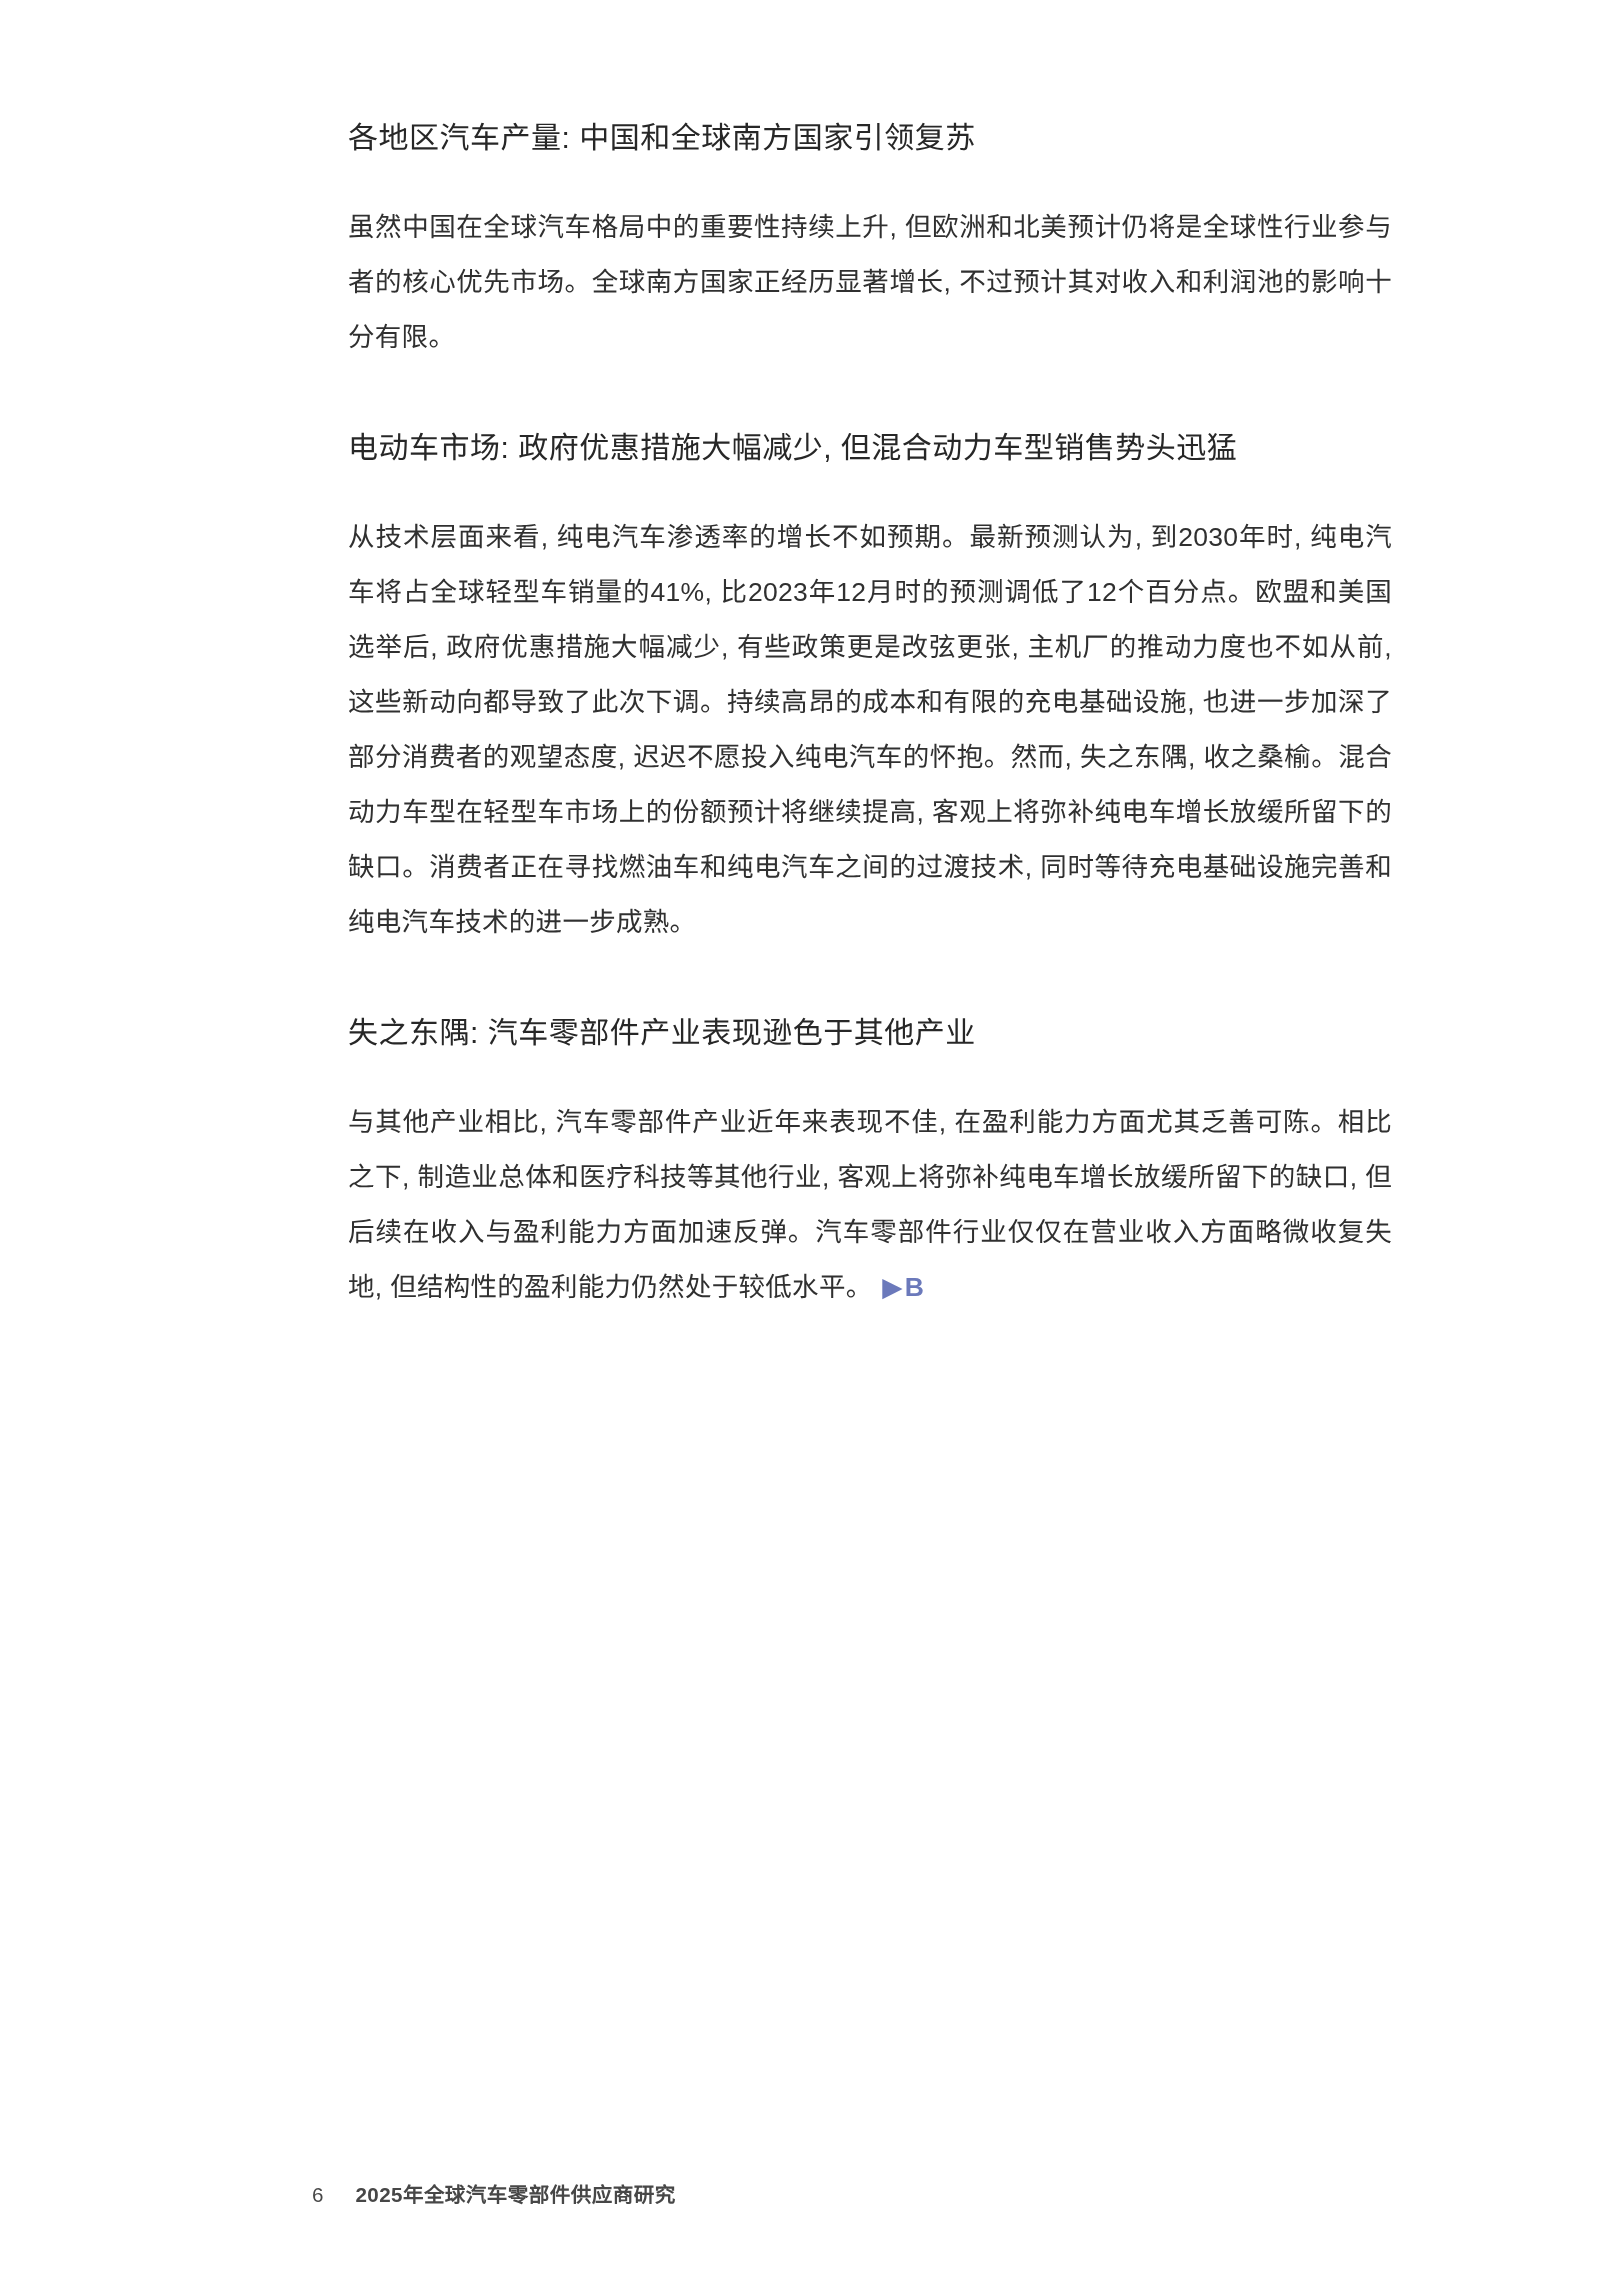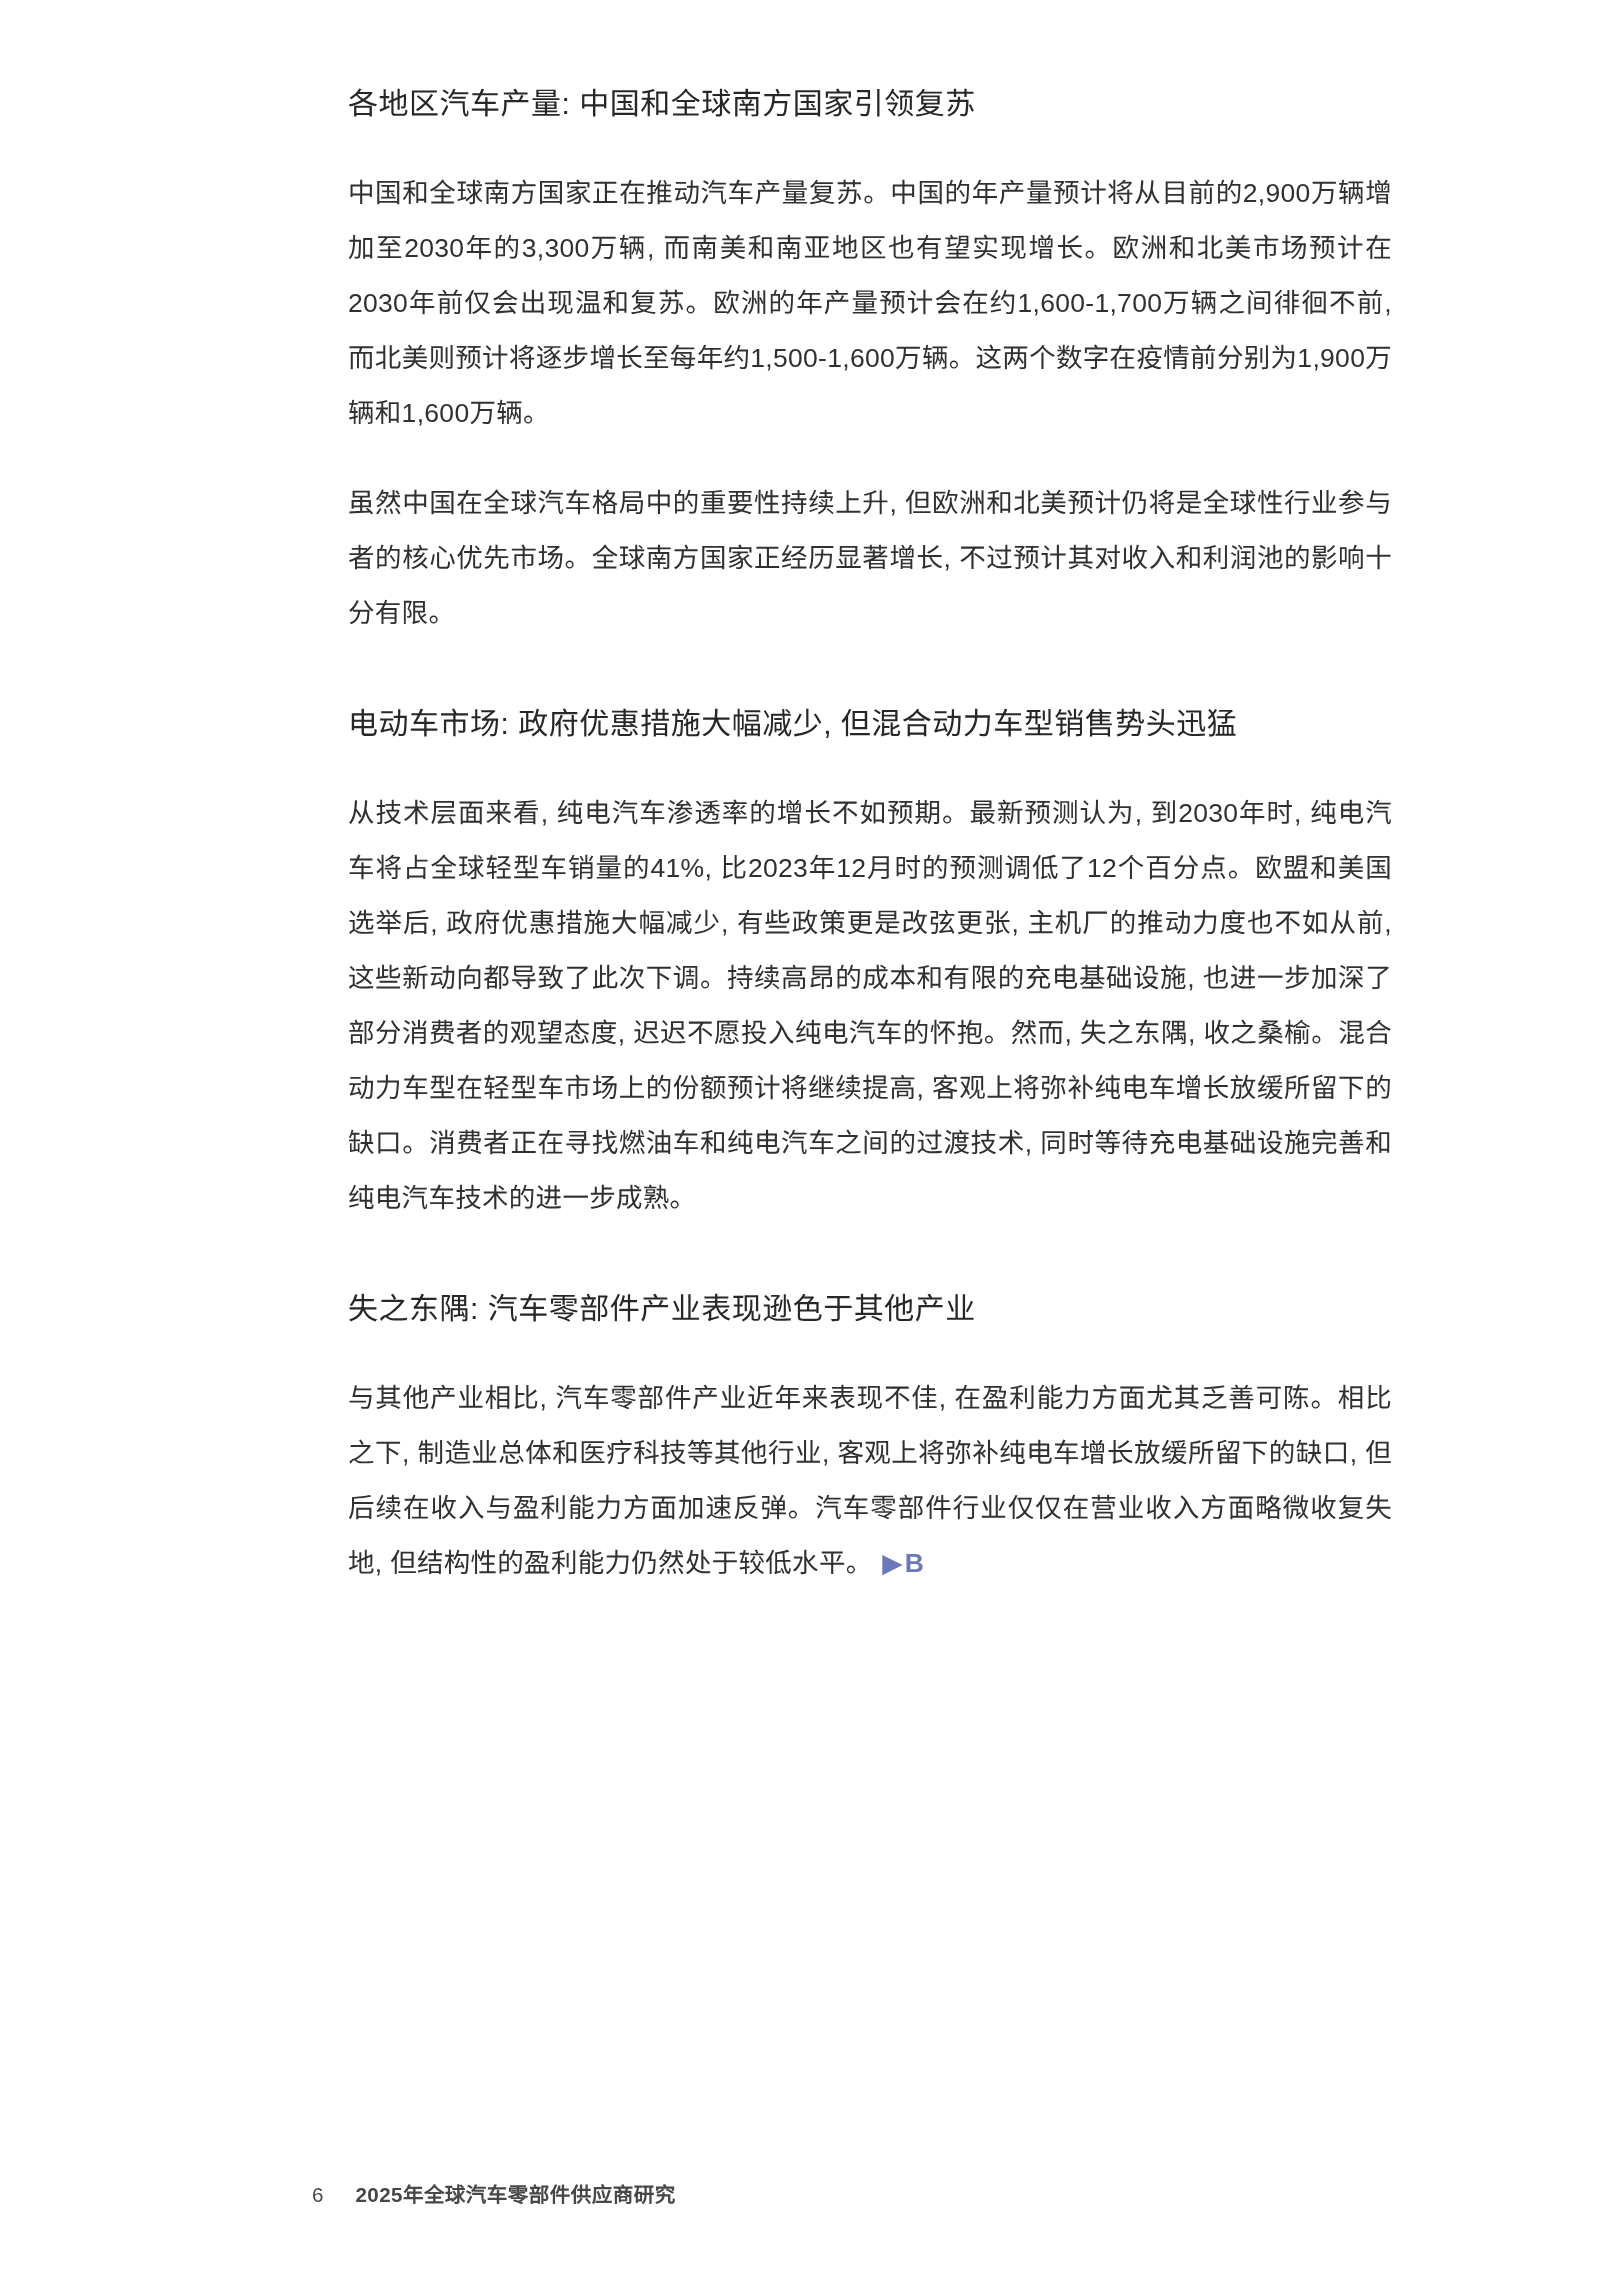--- a/index.html
+++ b/index.html
@@ -16,21 +16,21 @@
     position: relative;
     width: 1621px;
     height: 2293px;
     background: #ffffff;
   }
   .content {
     position: absolute;
     top: 0;
     left: 348px;
     width: 1044px;
-    padding-top: 82px;
+    padding-top: 116px;
   }
   .section { margin: 0; }
   .section + .section { margin-top: 61px; }
   .section-heading {
     font-size: 30px;
     font-weight: 400;
     color: #272727;
     line-height: 43px;
     margin: 0 0 41px 0;
     letter-spacing: 0.5px;
@@ -66,21 +66,20 @@
   .footer .footer-title { color: #474747; letter-spacing: 0.4px; font-weight: bold; }
 </style>
 </head>
 <body>
 
 <div class="page">
   <main class="content">
 
     <section class="section">
       <h2 class="section-heading">各地区汽车产量: 中国和全球南方国家引领复苏</h2>
-      <p class="paragraph">中国和全球南方国家正在推动汽车产量复苏。中国的年产量预计将从目前的2,900万辆增加至2030年的3,300万辆, 而南美和南亚地区也有望实现增长。欧洲和北美市场预计在2030年前仅会出现温和复苏。欧洲的年产量预计会在约1,600-1,700万辆之间徘徊不前, 而北美则预计将逐步增长至每年约1,500-1,600万辆。这两个数字在疫情前分别为1,900万辆和1,600万辆。</p>
       <p class="paragraph">虽然中国在全球汽车格局中的重要性持续上升, 但欧洲和北美预计仍将是全球性行业参与者的核心优先市场。全球南方国家正经历显著增长, 不过预计其对收入和利润池的影响十分有限。</p>
     </section>
 
     <section class="section">
       <h2 class="section-heading">电动车市场: 政府优惠措施大幅减少, 但混合动力车型销售势头迅猛</h2>
       <p class="paragraph">从技术层面来看, 纯电汽车渗透率的增长不如预期。最新预测认为, 到2030年时, 纯电汽车将占全球轻型车销量的41%, 比2023年12月时的预测调低了12个百分点。欧盟和美国选举后, 政府优惠措施大幅减少, 有些政策更是改弦更张, 主机厂的推动力度也不如从前, 这些新动向都导致了此次下调。持续高昂的成本和有限的充电基础设施, 也进一步加深了部分消费者的观望态度, 迟迟不愿投入纯电汽车的怀抱。然而, 失之东隅, 收之桑榆。混合动力车型在轻型车市场上的份额预计将继续提高, 客观上将弥补纯电车增长放缓所留下的缺口。消费者正在寻找燃油车和纯电汽车之间的过渡技术, 同时等待充电基础设施完善和纯电汽车技术的进一步成熟。</p>
     </section>
 
     <section class="section">
       <h2 class="section-heading">失之东隅: 汽车零部件产业表现逊色于其他产业</h2>

